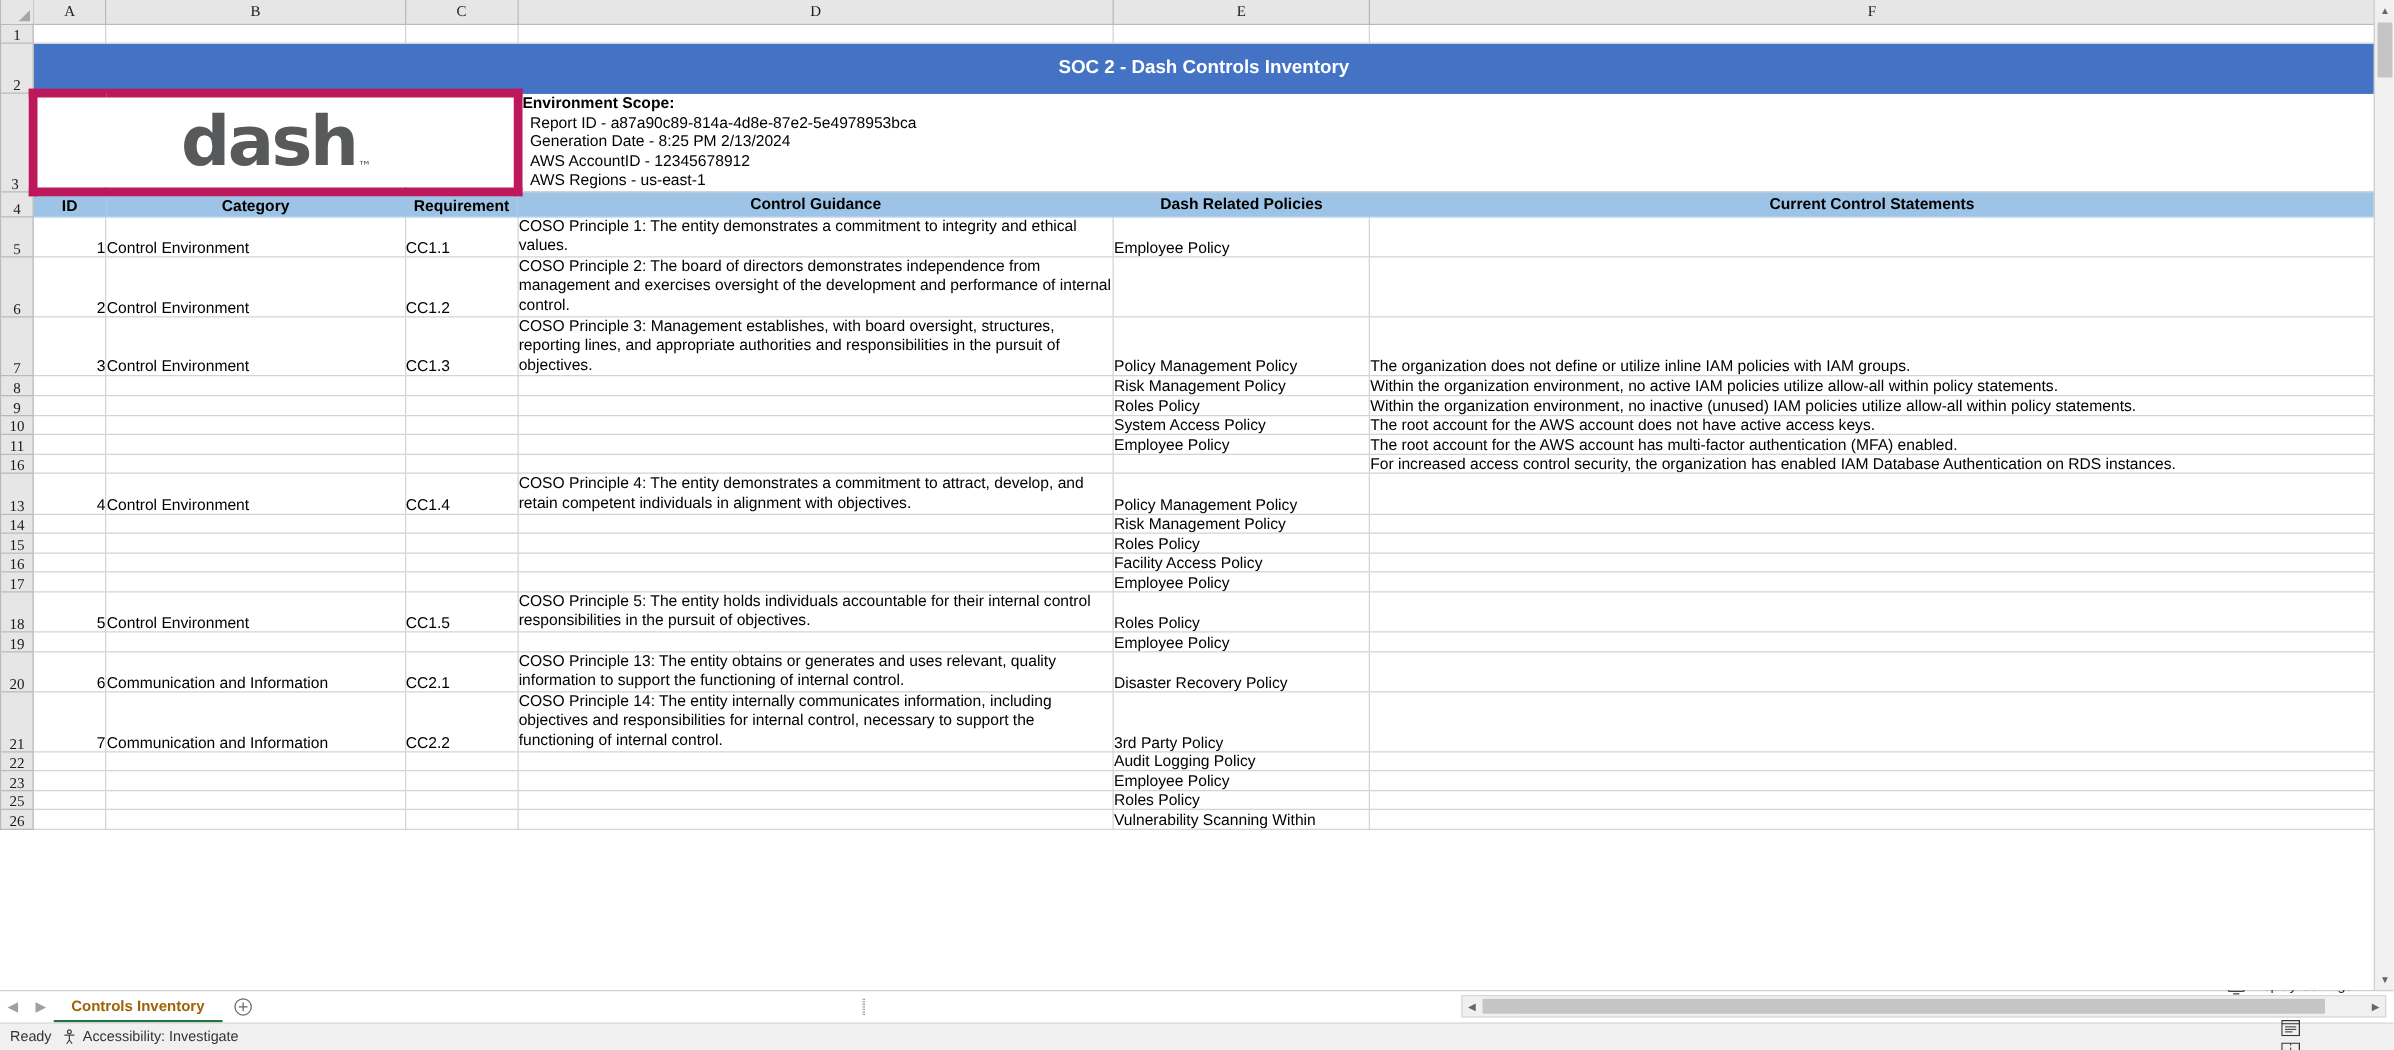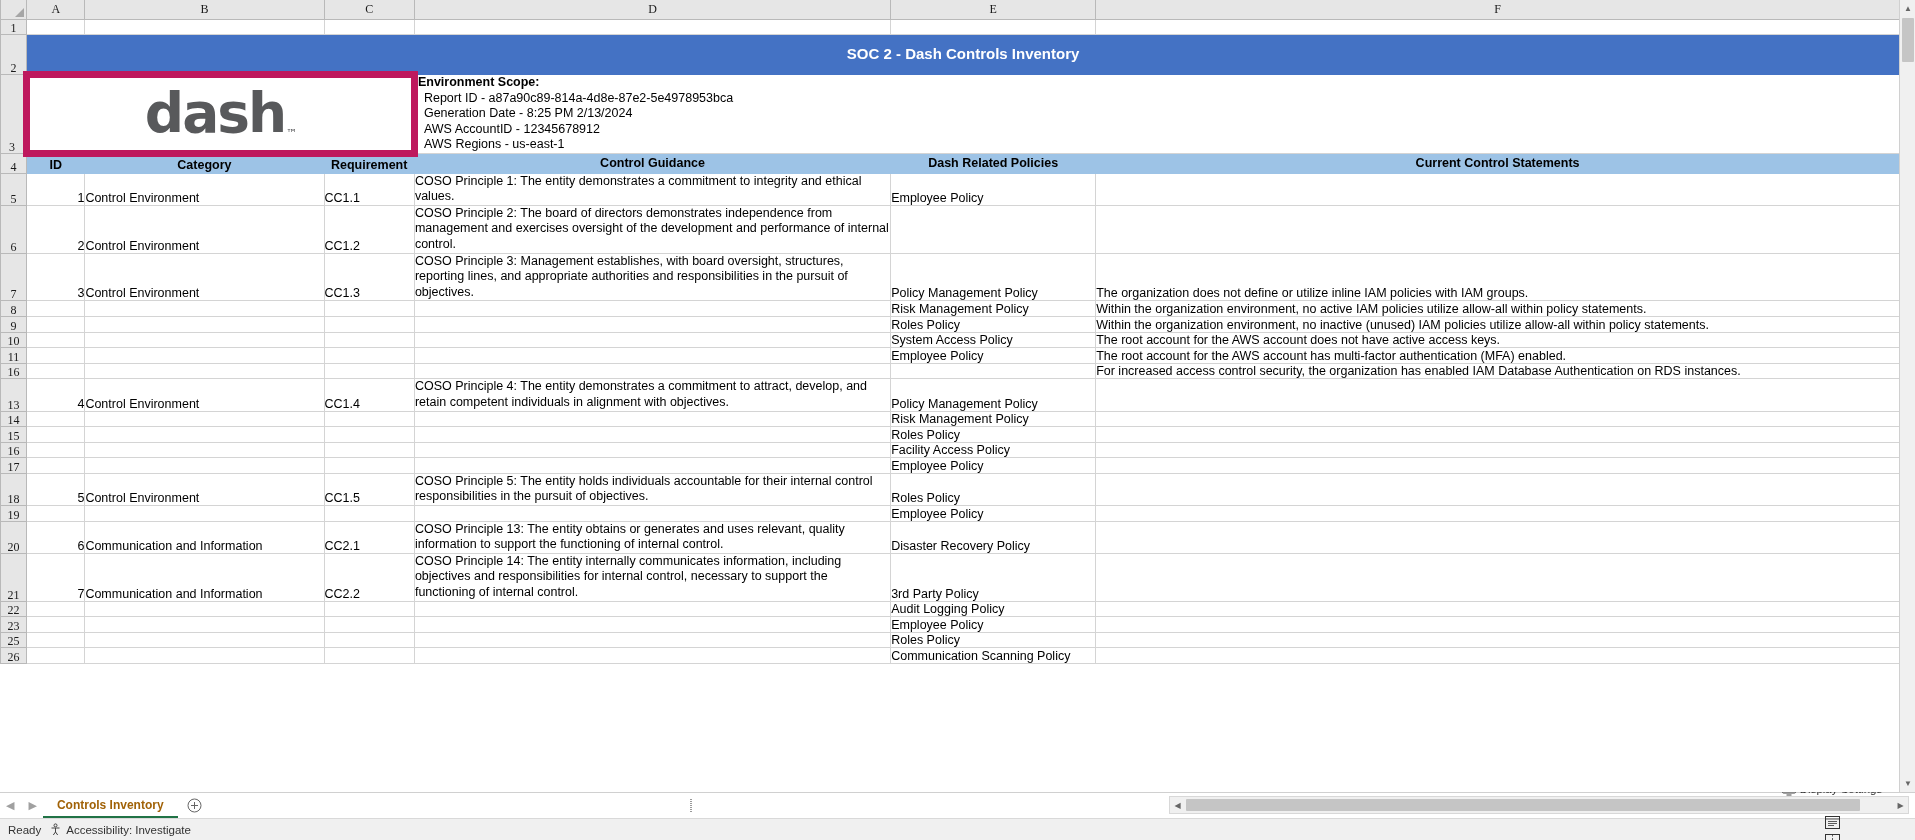--- a/index.html
+++ b/index.html
@@ -511,21 +511,21 @@
             </td>
             <td class="cell " style="overflow:hidden"></td>
           </tr>
           <tr>
             <td class="rowhdr">26</td>
             <td class="cell num"></td>
             <td class="cell "></td>
             <td class="cell "></td>
             <td class="cell wrap" style="white-space: normal;"></td>
             <td class="cell ">
-              <span class="link clip">Communication Scanning Policy</span>
+              <span class="link clip">Vulnerability Scanning Within</span>
             </td>
             <td class="cell " style="overflow:hidden"></td>
           </tr>
         </tbody>
     </table>
 
     <div class="vscroll">
       <div class="arrow">▲</div>
       <div class="thumb"></div>
       <div class="arrow bot">▼</div>

